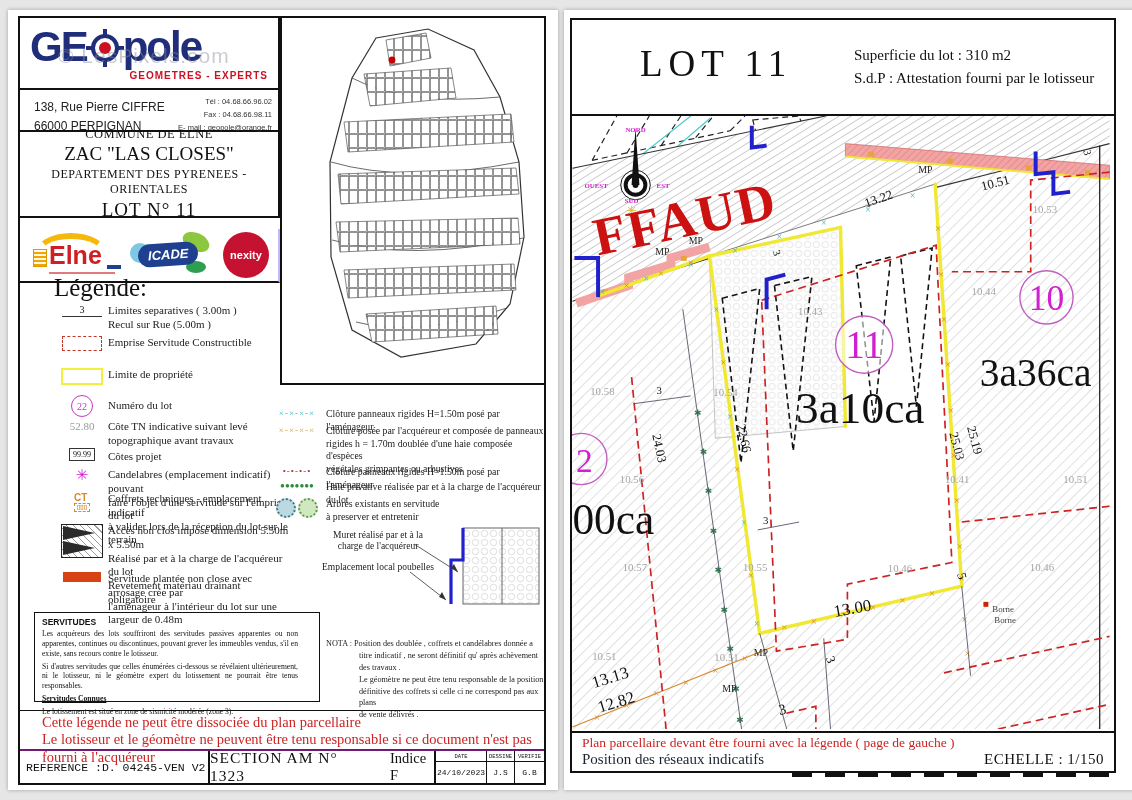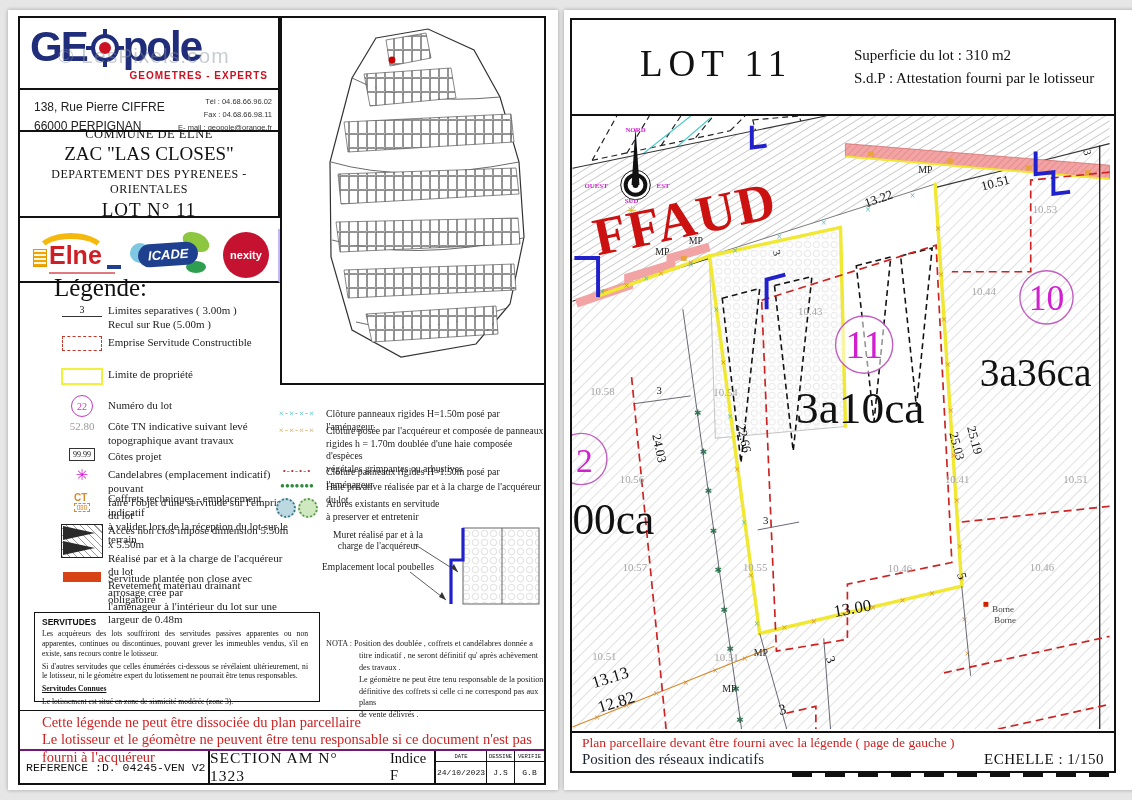--- a/index.html
+++ b/index.html
@@ -88,21 +88,21 @@
   .sym-fo{color:#d9a23b;font-size:9px;letter-spacing:1px;white-space:nowrap;}
   .sym-fr{color:#b03030;font-size:9px;letter-spacing:1px;white-space:nowrap;}
   .sym-hg{color:#2e8b3a;font-size:8px;letter-spacing:0;white-space:nowrap;}
   .sym-trees{display:flex;gap:2px;}
   .tree1{width:16px;height:16px;border-radius:50%;border:2px dotted #3a7a8a;background:#bcd8e0;}
   .tree2{width:16px;height:16px;border-radius:50%;border:2px dotted #5a9a4a;background:#cfe8c0;}
 
   
   .srv-box{position:absolute;left:14px;top:594px;width:286px;height:90px;border:1.2px solid #111;padding:4px 7px;box-sizing:border-box;}
   .srv-box h4{margin:0 0 2px 0;font-family:"Liberation Sans",sans-serif;font-size:8.5px;font-weight:bold;}
-  .srv-box p{margin:0 4px 3px 0;font-size:7.6px;line-height:1.3;text-align:justify;}
+  .srv-box p{margin:0 14px 3px 0;font-size:7.6px;line-height:1.3;text-align:justify;}
   .srv-known{font-size:7.8px;font-weight:bold;text-decoration:underline;margin:0;}
   .nota{position:absolute;left:306px;top:620px;width:222px;font-size:8.2px;line-height:1.45;color:#222;}
   .nota .ind{margin-left:33px;}
   .warning{position:absolute;left:0;right:0;top:692px;height:39px;border-top:1.5px solid #111;padding:3px 0 0 22px;
            color:#cc2222;font-size:14.5px;line-height:1.2;}
   .refbar{position:absolute;left:0;right:0;top:731px;bottom:0;border-top:2px solid #701a75;display:flex;}
   .rb-ref{width:182px;border-right:2px solid #111;font-family:"Liberation Mono",monospace;font-size:11.5px;
           display:flex;align-items:center;padding-left:6px;}
   .rb-mid{flex:1;border-right:2px solid #111;display:flex;align-items:center;justify-content:center;gap:26px;}
   .rb-sec{font-size:15.5px;letter-spacing:1px;}

